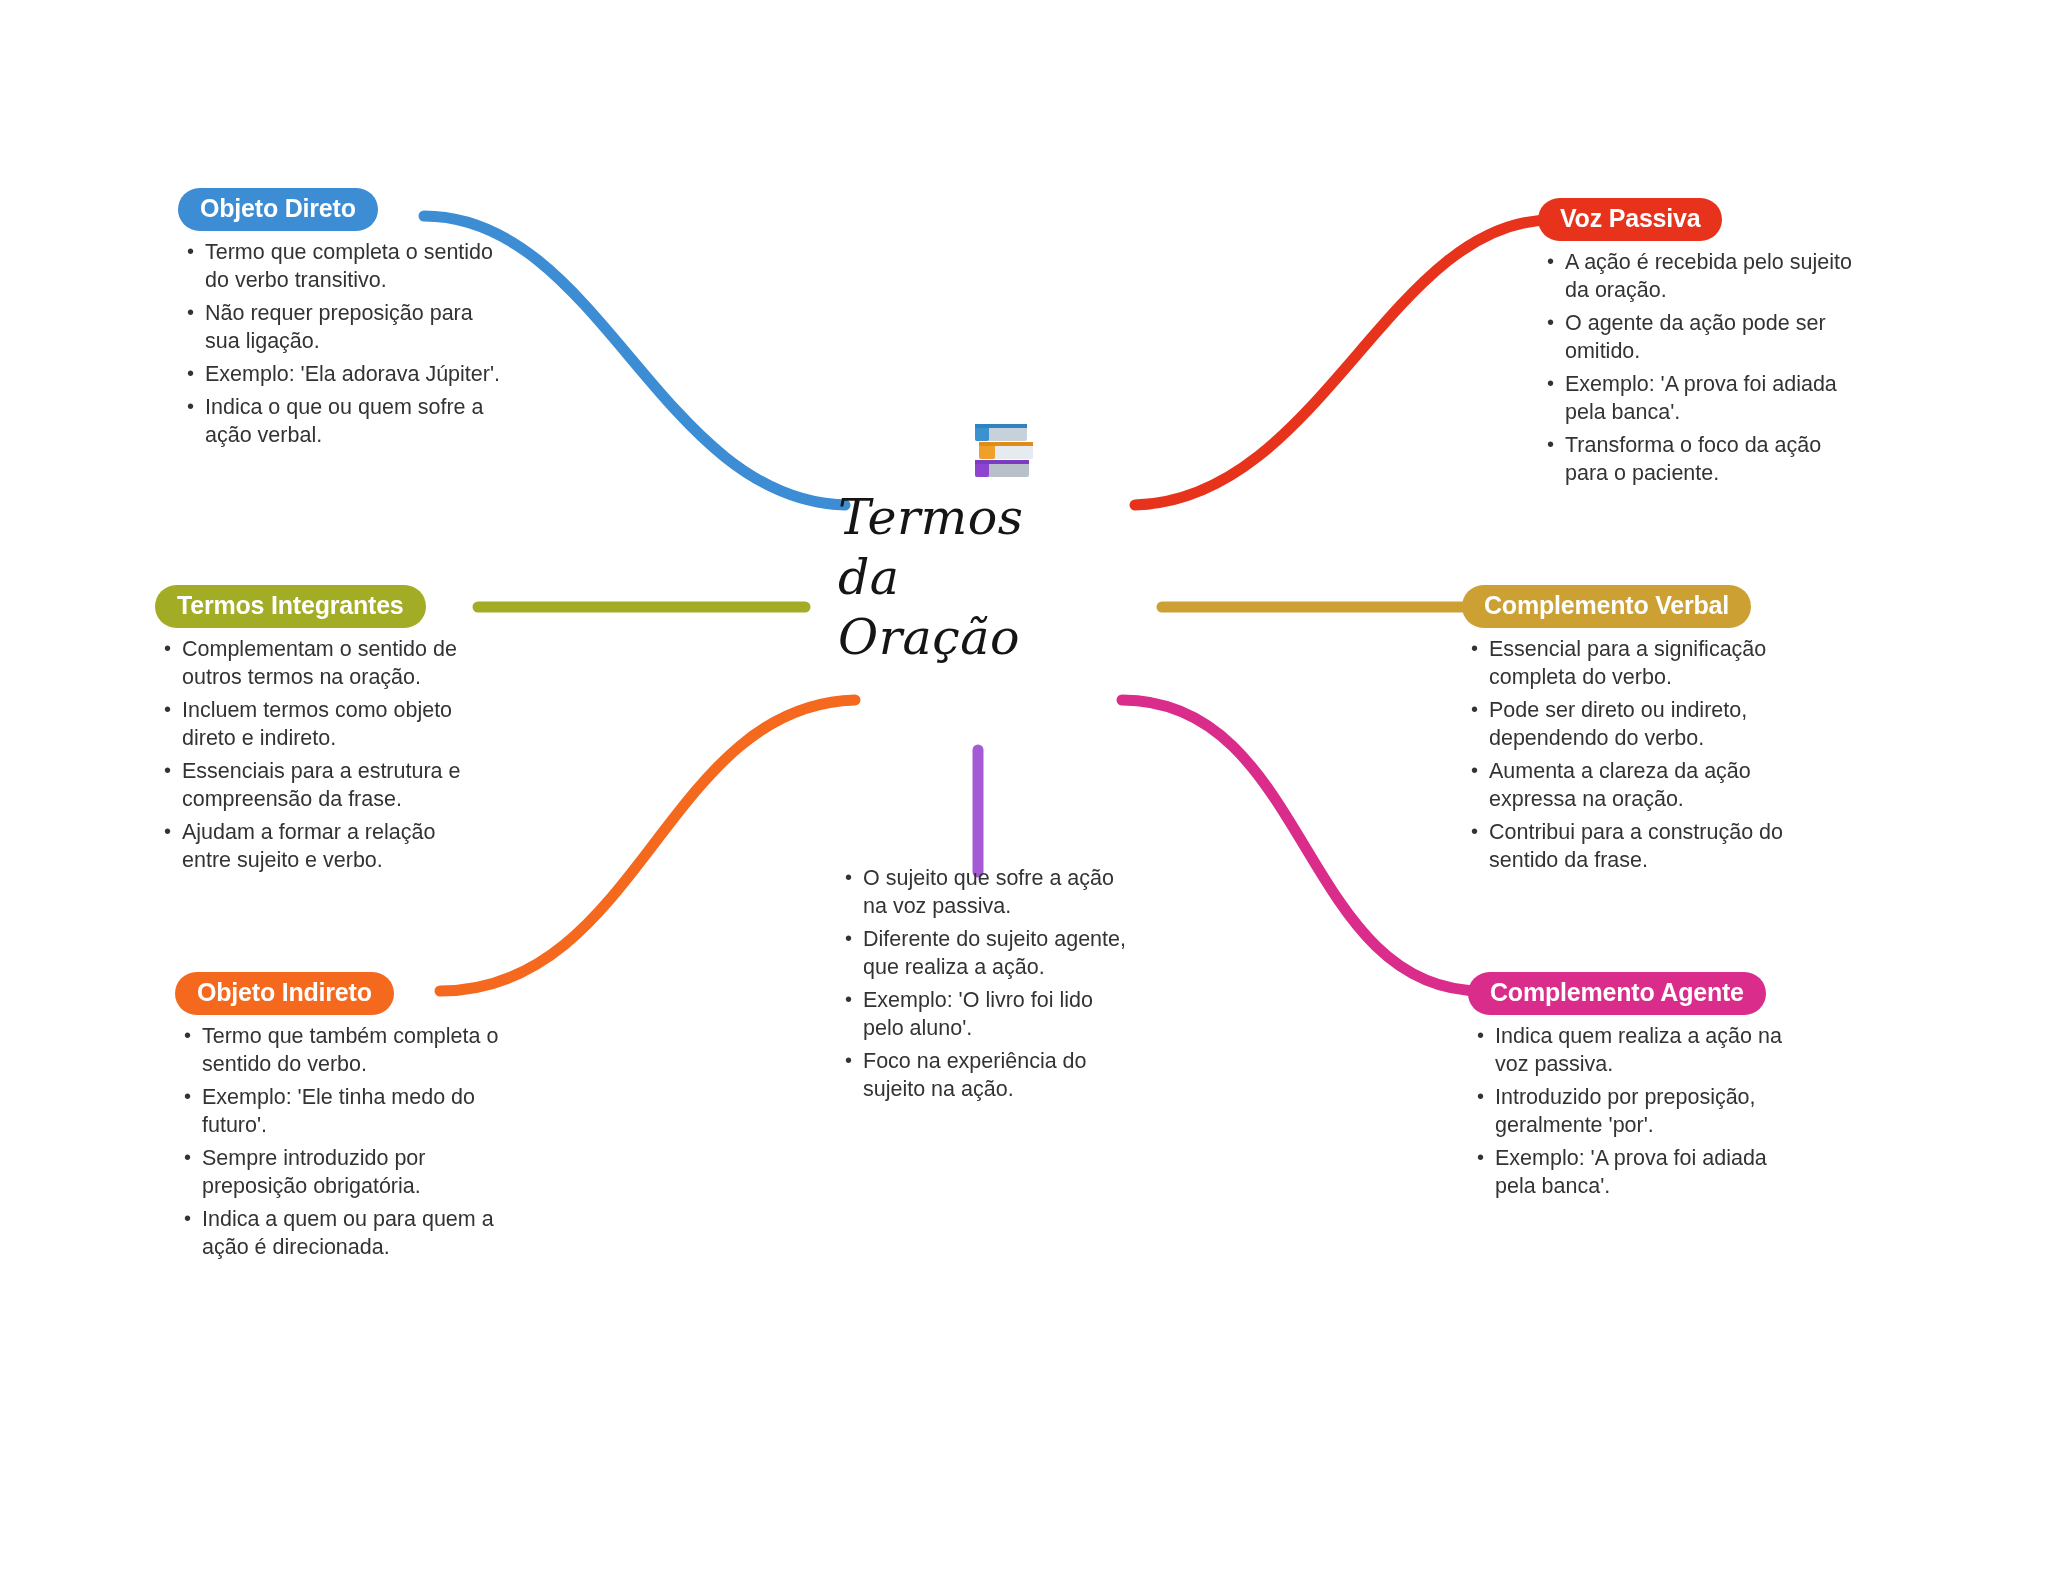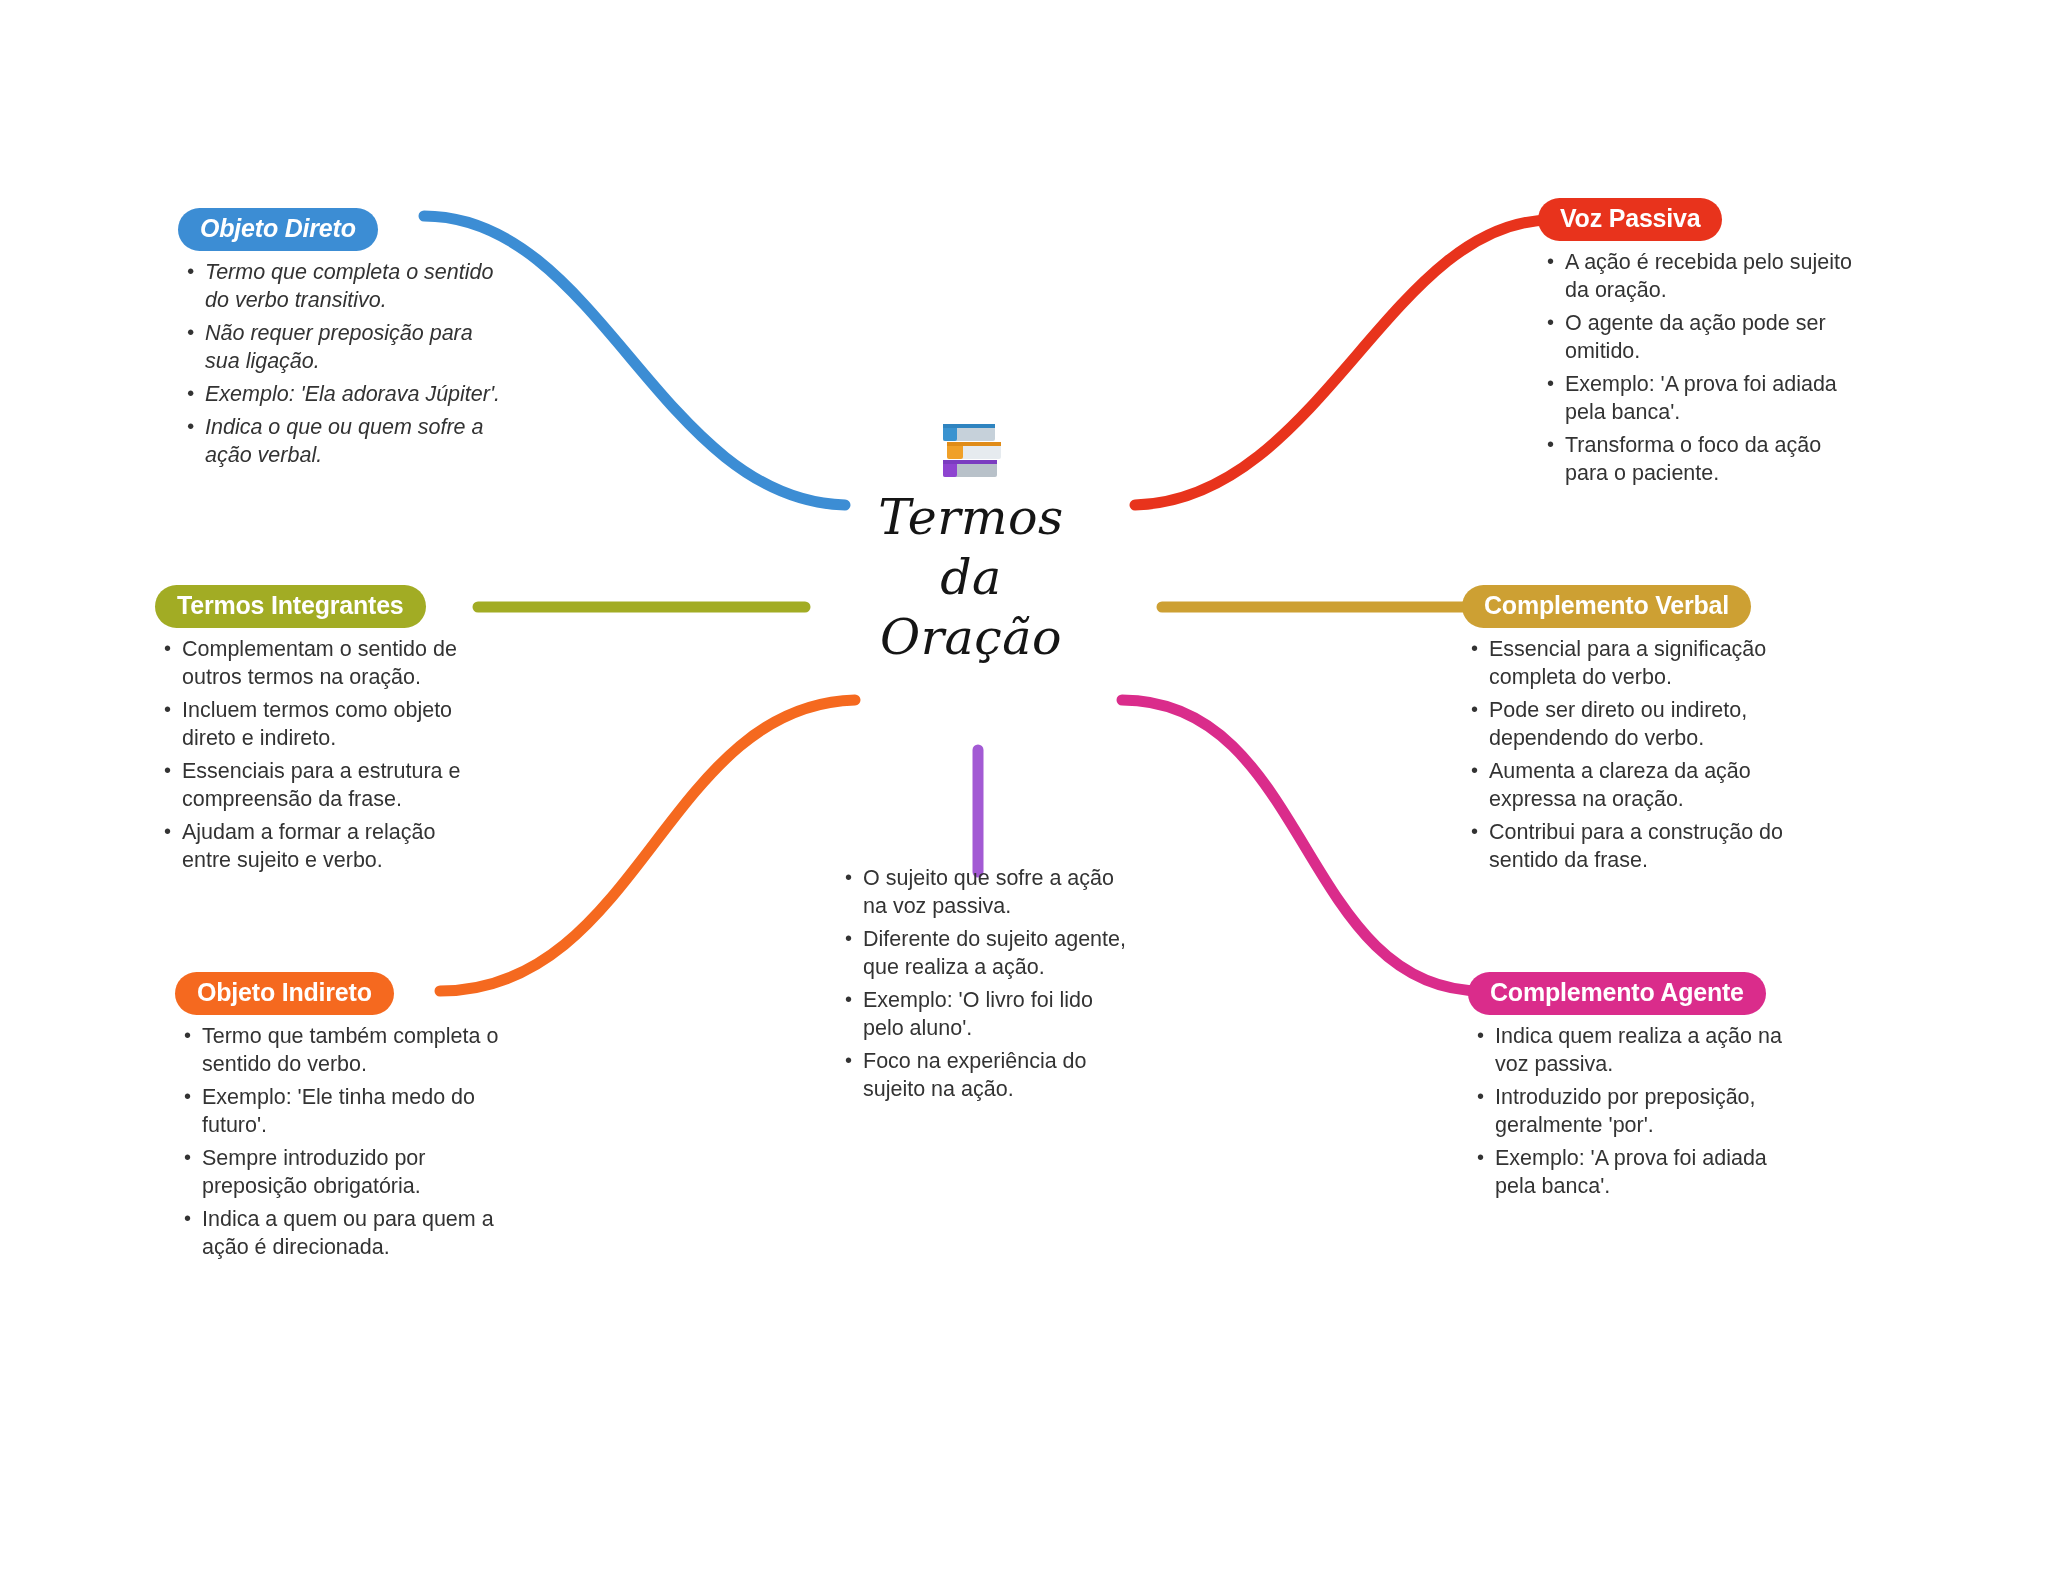--- a/index.html
+++ b/index.html
@@ -22,24 +22,23 @@
     left: 0;
     top: 0;
     width: 2048px;
     height: 1569px;
     pointer-events: none;
   }
 
   
   .center-node {
     position: absolute;
-    left: 806px;
+    left: 838px;
     top: 418px;
     width: 330px;
-    text-align: center;
   }
   .center-icon {
     display: block;
     margin: 0 auto 4px auto;
     width: 72px;
     height: 66px;
   }
   .center-title {
     font-family: "DejaVu Serif", serif;
     font-style: italic;
@@ -91,21 +90,21 @@
   ul.bullets li::before {
     content: "•";
     position: absolute;
     left: 3px;
     top: -1px;
     font-size: 20px;
     color: #333333;
   }
 
   
-  #branch-objeto-direto      { left: 178px;  top: 208px; font-style: italic;  }
+  #branch-objeto-direto      { left: 178px;  top: 188px;  }
   #branch-voz-passiva        { left: 1538px; top: 198px;  }
   #branch-termos-integrantes { left: 155px;  top: 585px;  }
   #branch-complemento-verbal { left: 1462px; top: 585px;  }
   #branch-objeto-indireto    { left: 175px;  top: 972px;  }
   #branch-sujeito-paciente   { left: 832px;  top: 865px;  width: 300px; }
   #branch-complemento-agente { left: 1468px; top: 972px;  }
 
   #branch-objeto-direto ul.bullets,
   #branch-termos-integrantes ul.bullets,
   #branch-objeto-indireto ul.bullets { padding-left: 6px; }

